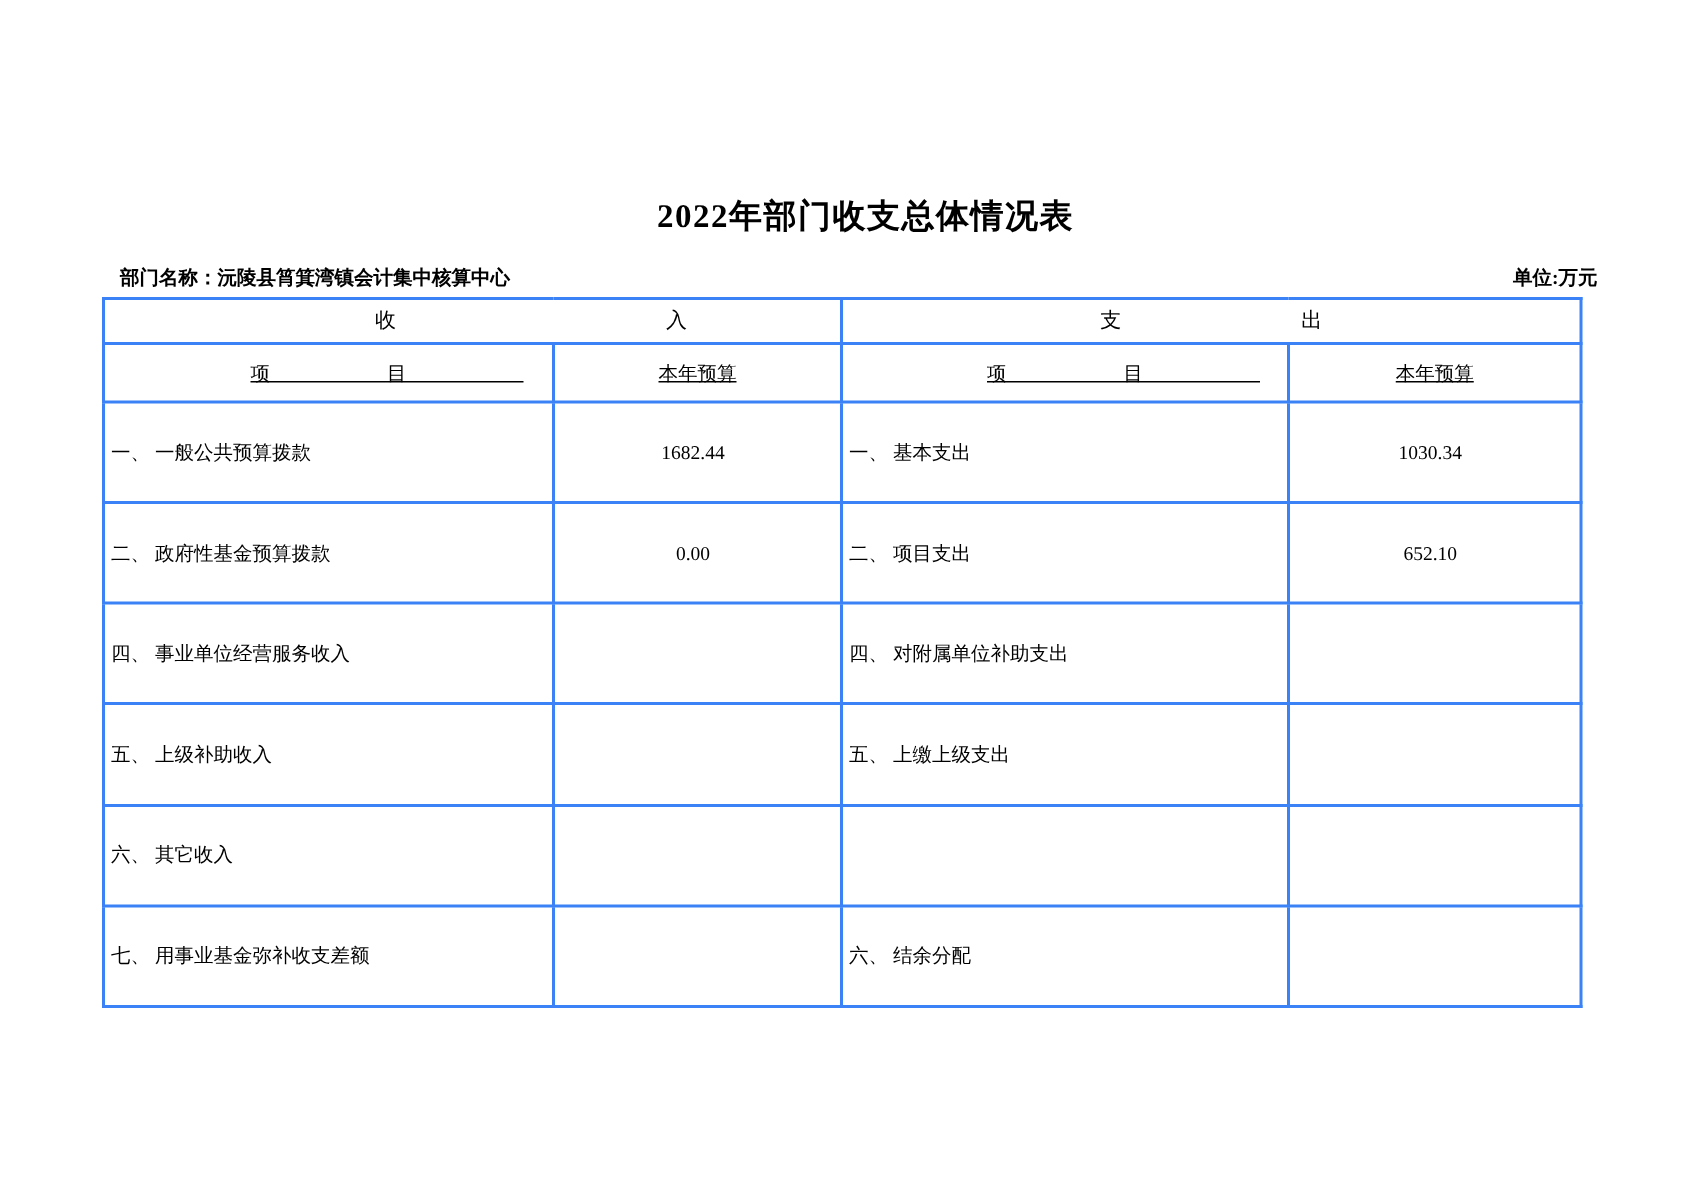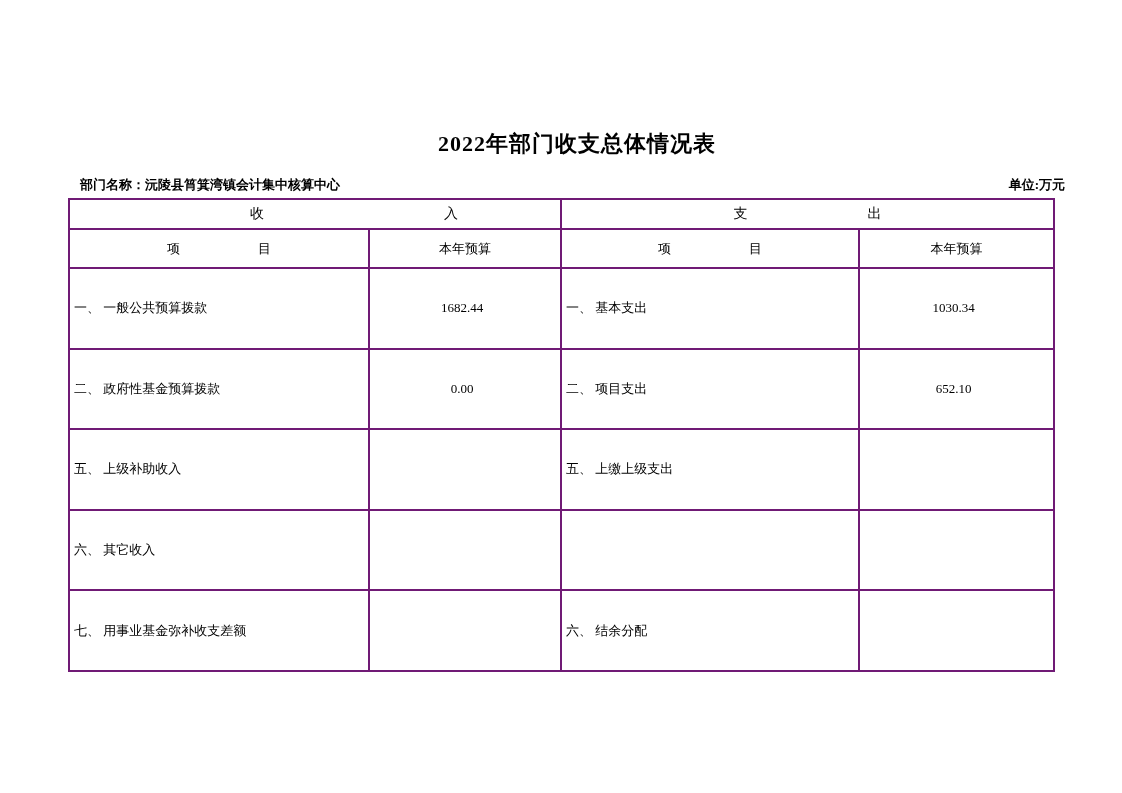--- a/index.html
+++ b/index.html
@@ -19,33 +19,33 @@
     display:flex; justify-content:space-between; align-items:flex-start;
     font-size:13px; font-weight:bold;
   }
   table.budget-table {
     position:absolute; top:198px; left:68px;
     width:985px; height:474px;
     border-collapse:collapse; table-layout:fixed;
     font-size:13px;
   }
   .budget-table th, .budget-table td {
-    border:2px solid #701a75;
+    border:2px solid #3b82f6;
     font-weight:normal; vertical-align:middle;
     white-space:nowrap; overflow:hidden;
   }
   col.c-item-l  { width:300px; }
   col.c-val-l   { width:192px; }
   col.c-item-r  { width:298px; }
   col.c-val-r   { width:195px; }
   tr.r-section  { height:30px; }
   tr.r-colhead  { height:39px; }
   tbody tr      { height:50px; }
   th.section-cell { text-align:center; font-size:14px; }
-  th.col-cell     { text-align:center; font-size:13px; }
+  th.col-cell     { text-align:center; font-size:13px;text-decoration:underline; }
   
   .sp-xl { letter-spacing:180px; text-indent:180px; }
   .sp-lg { letter-spacing:120px; text-indent:120px; }
   .sp-md { letter-spacing:78px;  text-indent:78px; }
   td.item-cell { text-align:left;  padding-left:4px; }
   td.val-cell  { text-align:center; padding-right:6px;margin-left:20px; }
   .mid-border { border-left:3px solid #000000; }
 </style>
 </head>
 <body>
@@ -83,20 +83,26 @@
       <td class="item-cell mid-border">一、 基本支出</td>
       <td class="val-cell">1030.34</td>
     </tr>
     <tr>
       <td class="item-cell">二、 政府性基金预算拨款</td>
       <td class="val-cell">0.00</td>
       <td class="item-cell mid-border">二、 项目支出</td>
       <td class="val-cell">652.10</td>
     </tr>
     <tr>
+      <td class="item-cell">四、 事业单位经营服务收入</td>
+      <td class="val-cell"></td>
+      <td class="item-cell mid-border">四、 对附属单位补助支出</td>
+      <td class="val-cell"></td>
+    </tr>
+    <tr>
       <td class="item-cell">五、 上级补助收入</td>
       <td class="val-cell"></td>
       <td class="item-cell mid-border">五、 上缴上级支出</td>
       <td class="val-cell"></td>
     </tr>
     <tr>
       <td class="item-cell">六、 其它收入</td>
       <td class="val-cell"></td>
       <td class="item-cell mid-border"></td>
       <td class="val-cell"></td>

